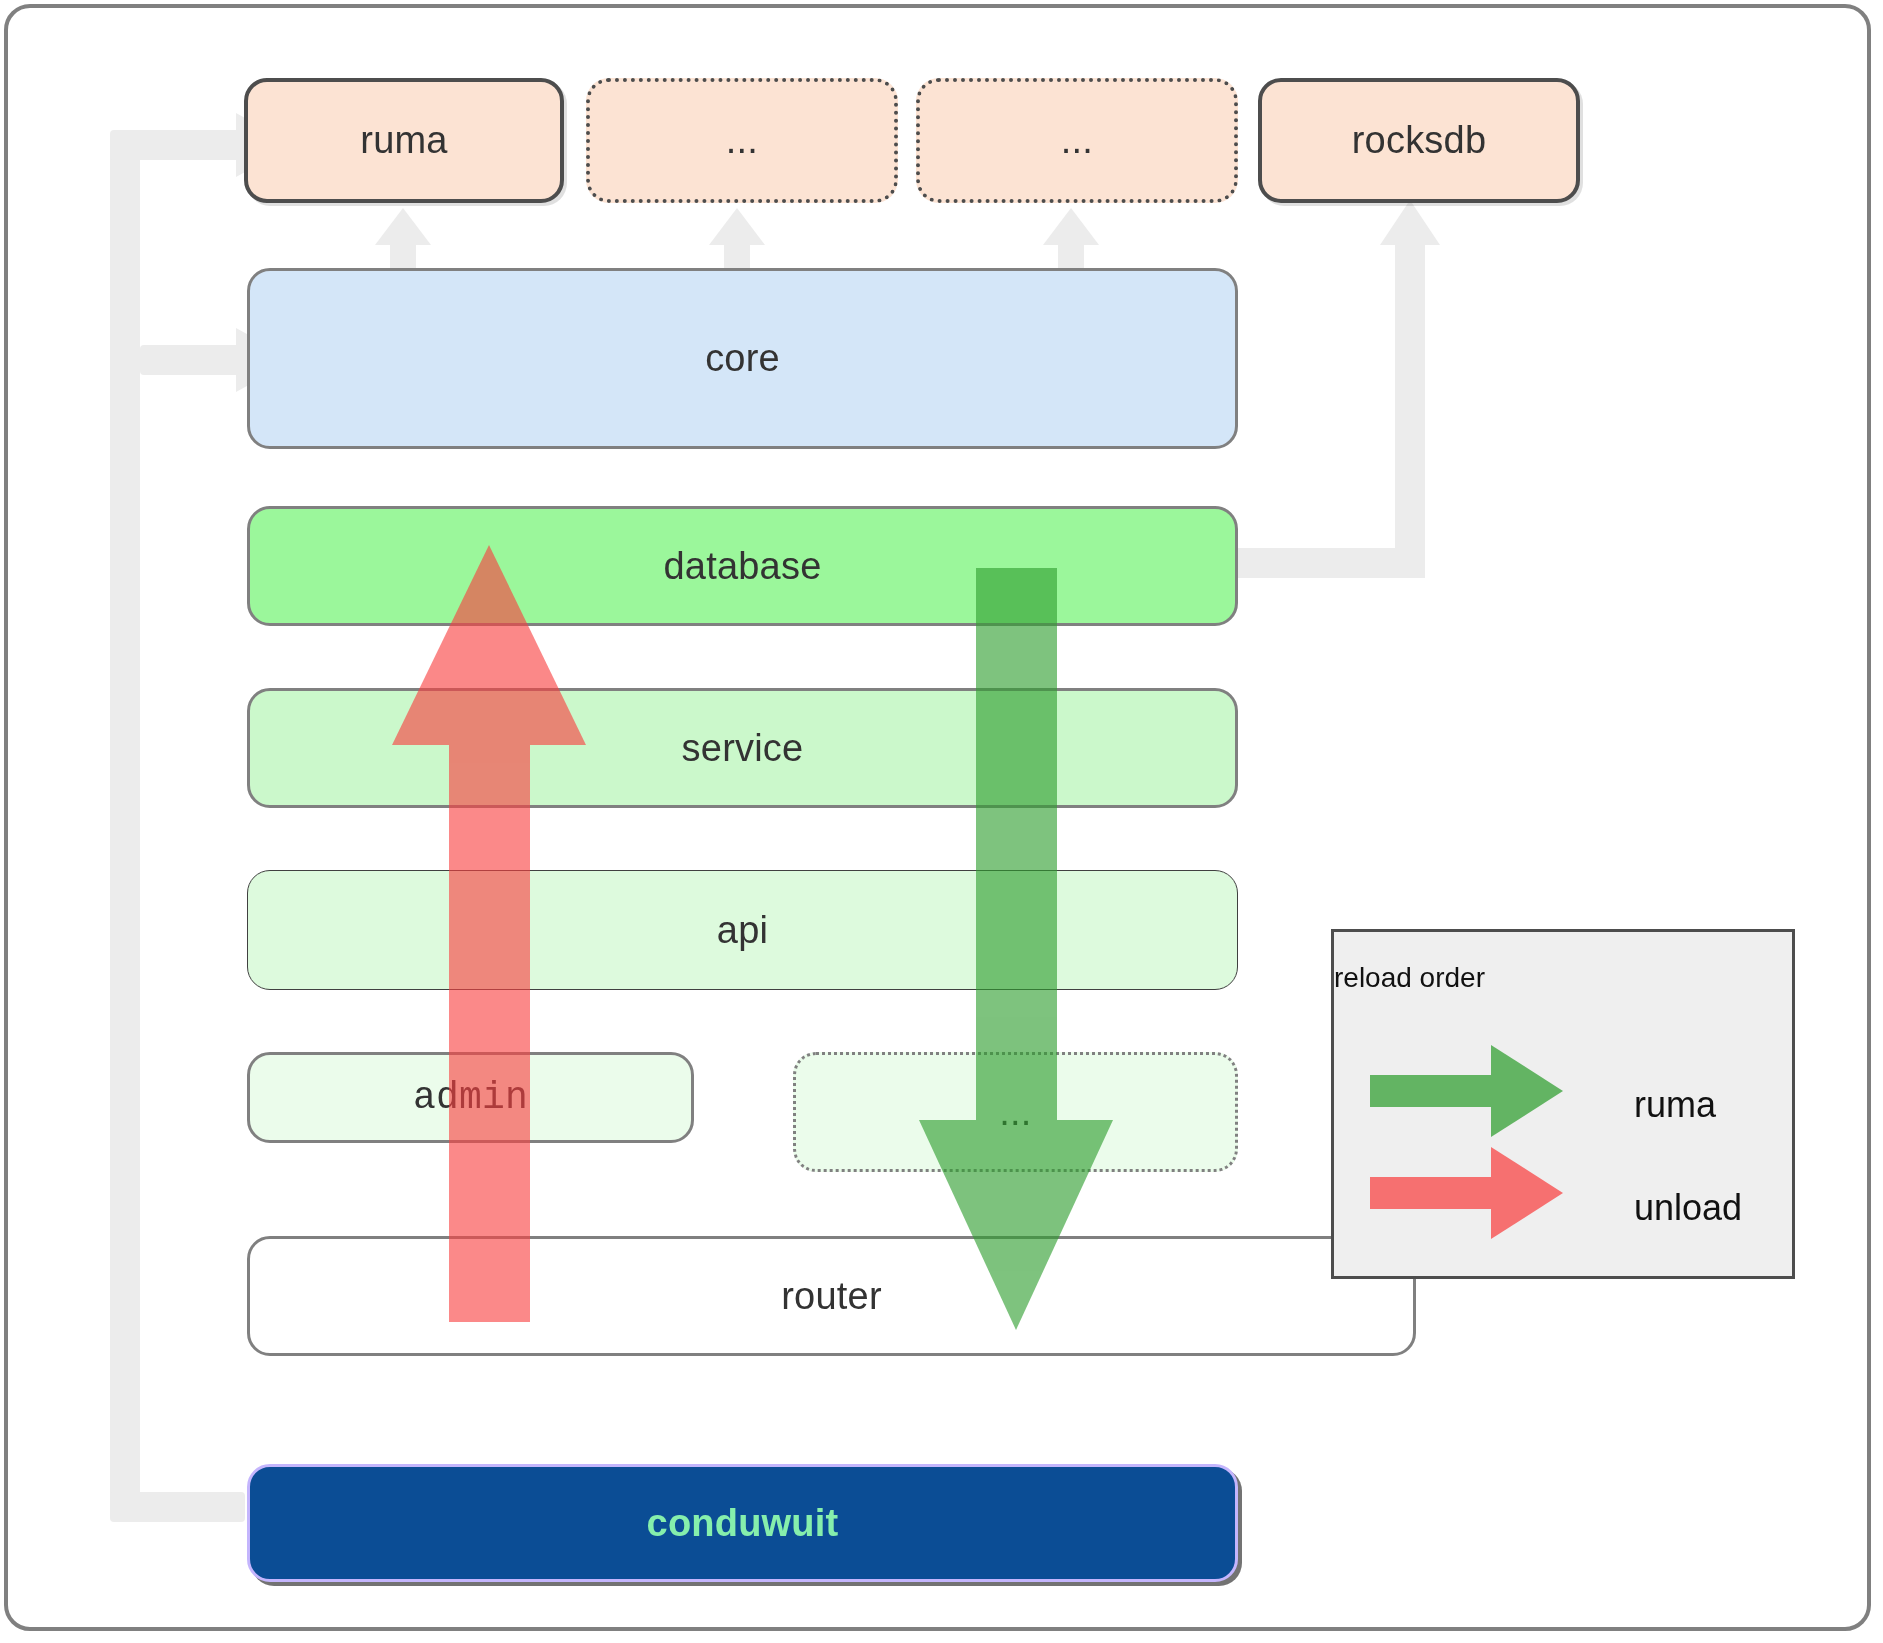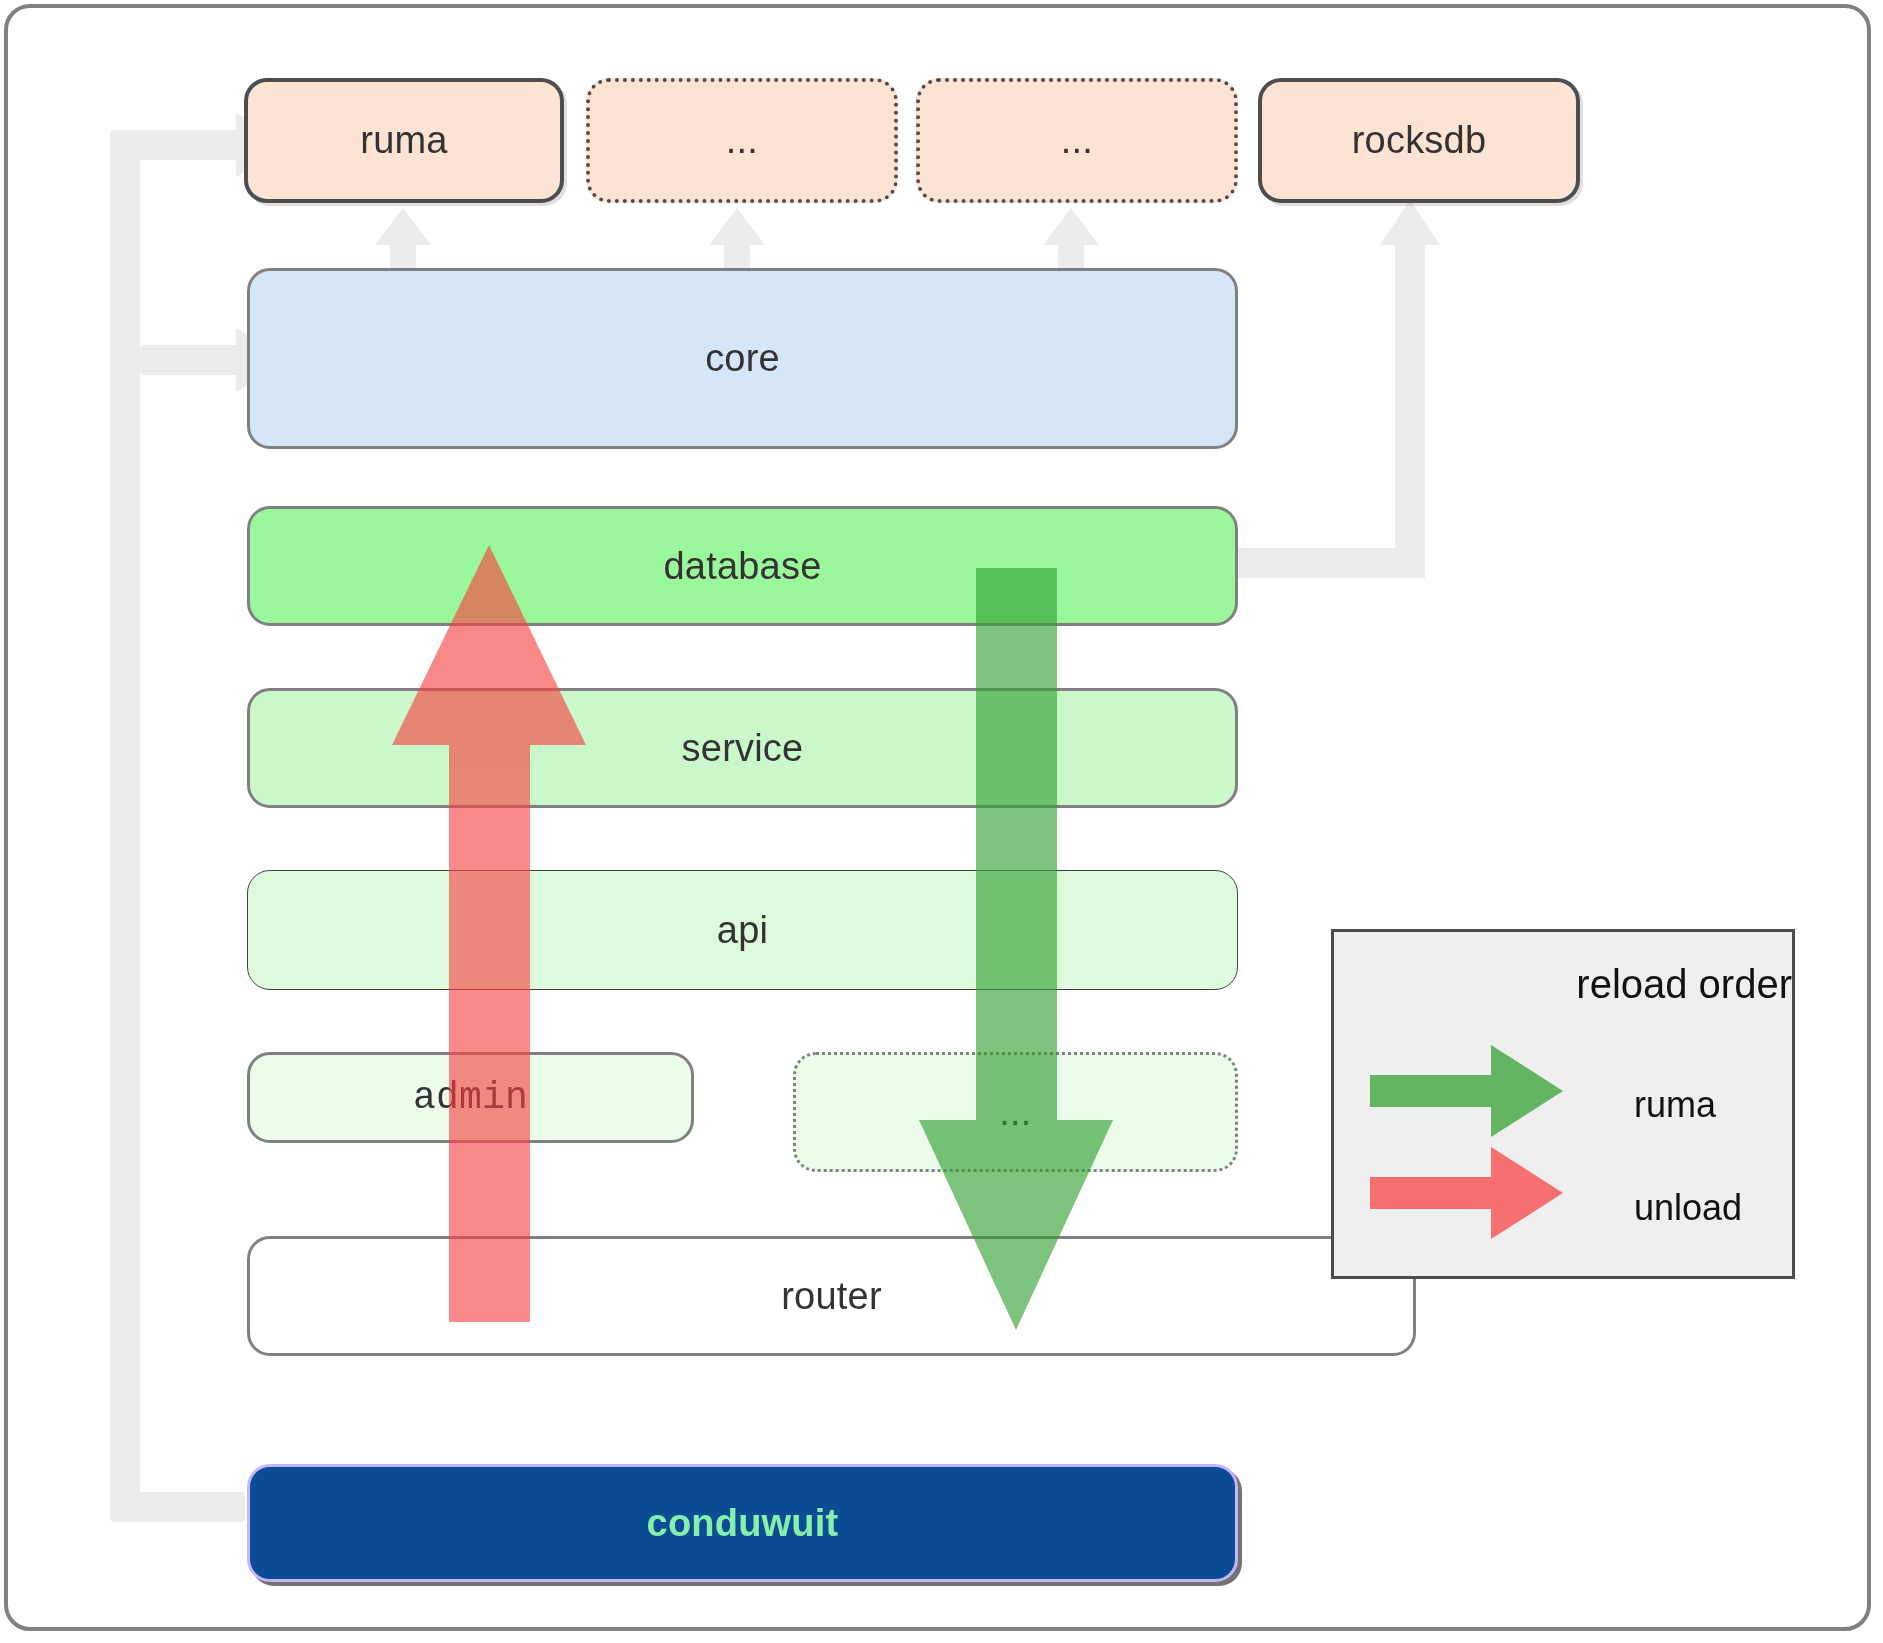--- a/index.html
+++ b/index.html
@@ -108,22 +108,22 @@
     height: 350px;
     background: #efefef;
     border: 3px solid #4d4d4d;
     box-sizing: border-box;
   }
   .legend-title {
     position: absolute;
     left: 0;
     top: 30px;
     width: 100%;
-    text-align: right;
-    font-size: 40px;
+    text-align: left;
+    font-size: 28px;
     color: #111111;
   }
   .legend-label {
     position: absolute;
     font-size: 36px;
     color: #111111;
   }
   .lg-load { left: 300px; top: 152px; }
   .lg-unload { left: 300px; top: 255px; }
 </style>

